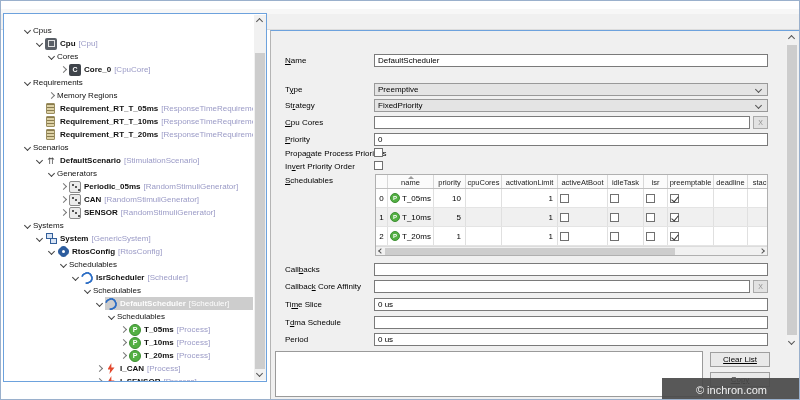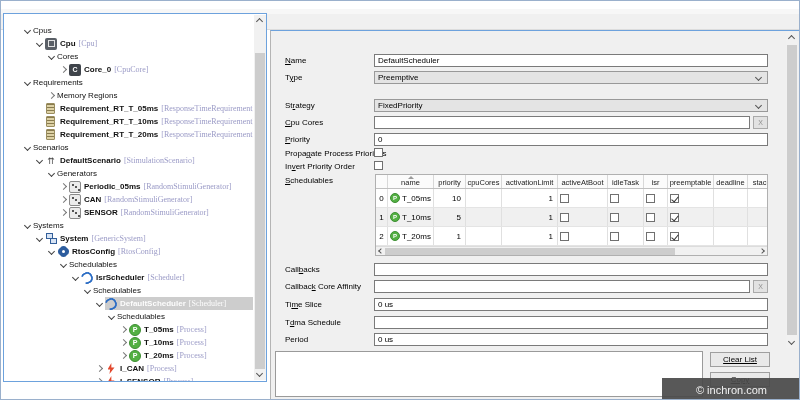--- a/index.html
+++ b/index.html
@@ -47,21 +47,21 @@
   .chev::before{content:"";position:absolute;left:3px;top:4px;width:4px;height:4px;
                 border-right:1px solid #444;border-bottom:1px solid #444;}
   .chev.down::before{transform:rotate(45deg);}
   .chev.right::before{transform:rotate(-45deg);border-color:#777;}
   .chev.none::before{display:none;}
   .sel-wrap{display:flex;align-items:center;flex:1;min-width:0;height:13px;}
   .trow.sel .sel-wrap{background:var(--selection);}
   .trow.sel .tlabel,.trow.sel .ttype{color:#fdfdfd;}
   .tlabel{margin-right:3px;}
   .trow.named .tlabel{font-weight:bold;}
-  .ttype{color:var(--type_label);font-family:Liberation Serif, serif;}
+  .ttype{color:var(--type_label);}
   .ticon{width:12px;height:12px;margin-right:3px;position:relative;flex:none;display:inline-flex;
          align-items:center;justify-content:center;font:bold 7px "Liberation Sans",sans-serif;}
   .ticon-cpu{background:#5a5f66;border-radius:2px;}
   .ticon-cpu::before{content:"";width:5px;height:5px;border:1px solid #e2e2e2;}
   .ticon-core{background:#3f444b;border-radius:2px;color:#fff;}
   .ticon-process{background:var(--process_green);border:1px solid #3e8f33;border-radius:50%;color:#fff;}
   .ticon-requirement{width:9px;height:11px;margin:0 5px 0 1px;border:1px solid #9a8d5f;border-radius:1px;
       background-color:#ddd1a5;
       background-image:repeating-linear-gradient(to bottom,rgba(122,108,62,.85) 0 1px,transparent 1px 3px);}
   .ticon-scenario::before{content:"\21C8";font-size:9px;color:#4a4a4a;font-weight:normal;}
@@ -406,21 +406,21 @@
     </div>
   </div>
 
   <div id="right-panel">
 
     <div class="frow" style="top:23px">
       <label class="flabel"><u>N</u>ame</label>
       <input class="finput" value="DefaultScheduler" style="">
     </div>
 
-    <div class="frow" style="top:40px">
+    <div class="frow" style="top:52px">
       <label class="flabel">T<u>y</u>pe</label>
       <div class="combo">
         <span class="combo-text">Preemptive</span>
         <span class="dd-chev"></span>
       </div>
     </div>
 
     <div class="frow" style="top:68px">
       <label class="flabel">St<u>r</u>ategy</label>
       <div class="combo">

